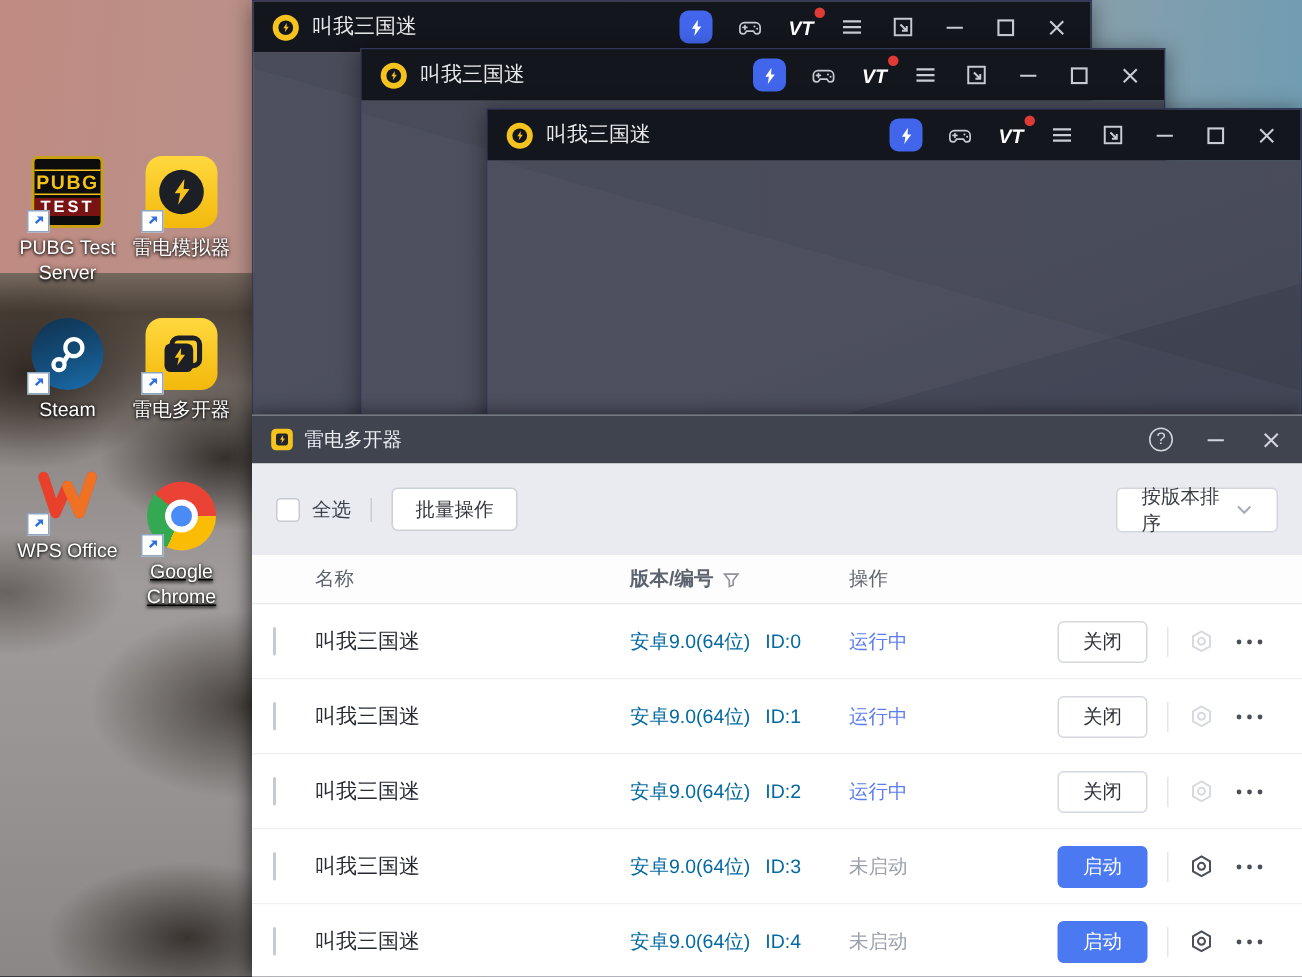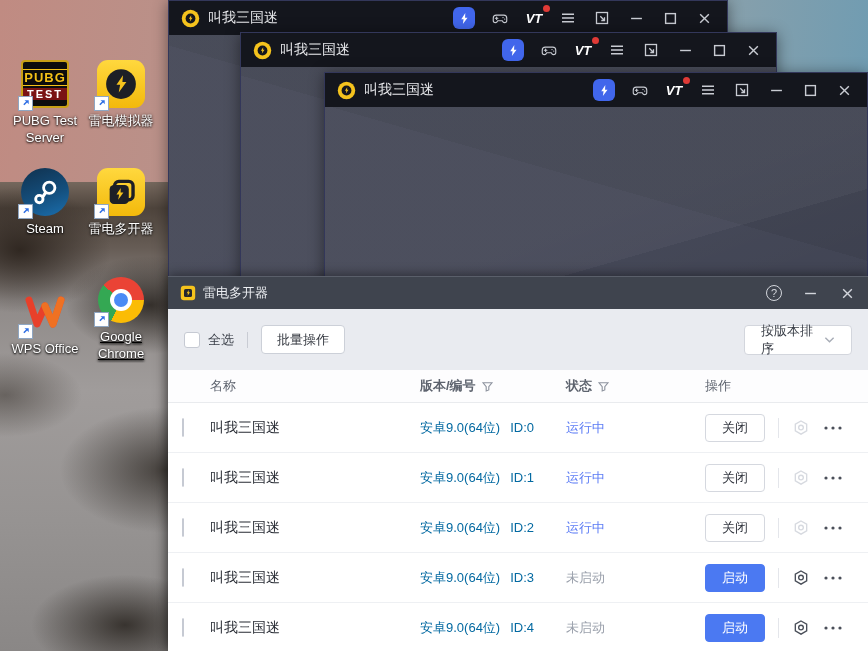--- a/index.html
+++ b/index.html
@@ -15,21 +15,21 @@
       radial-gradient(ellipse 110px 60px at 5px 395px, rgba(48,42,36,.5), rgba(48,42,36,0) 70%),
       radial-gradient(ellipse 130px 70px at 125px 625px, rgba(35,30,25,.8), rgba(35,30,25,0) 72%),
       linear-gradient(95deg, rgba(192,139,130,1) 0%, rgba(181,149,142,1) 35%, rgba(150,163,168,.95) 70%, rgba(111,156,178,1) 100%),
       linear-gradient(180deg, #c2948c 0%, #b39691 20%, #7e7065 27%, #4e443c 32%, #665c55 38%, #8f8a88 46%, #a09c9b 60%, #969392 80%, #8a8786 100%);
     background-size:auto,auto,auto,auto,auto,100% 182px,100% 100%;
     background-repeat:no-repeat;
   }
 
   
   .dicon { position:absolute; width:78px; display:flex; flex-direction:column; align-items:center; z-index:1; cursor:default; }
-  .dicon .img { width:48px; height:48px; position:relative; margin-bottom:5px; }
+  .dicon .img { width:48px; height:48px; position:relative; margin-bottom:5px;margin-top:44px; }
   .dicon .label { color:#fff; font-size:13px; text-align:center; line-height:1.3;
       text-shadow:0 1px 2px rgba(0,0,0,.95), 0 0 3px rgba(0,0,0,.7); }
   .shortcut { position:absolute; left:-3px; bottom:-3px; width:15px; height:15px; background:#fff;
       border:1px solid #8fa6c2; display:flex; align-items:center; justify-content:center; }
   .icon-pubg { width:48px; height:48px; background:#0d0d0d; border:2px solid #c8a016; border-radius:4px;
       display:flex; flex-direction:column; align-items:center; justify-content:center; overflow:hidden; }
   .icon-pubg .t1 { color:#f3c118; font-weight:bold; font-size:13px; letter-spacing:1px;
       text-shadow:0 0 1px #000; border:1px solid #f3c118; padding:0 2px; border-radius:2px; }
   .icon-pubg .t2 { color:#fff; background:#7a1414; font-weight:bold; font-size:11px; letter-spacing:2px;
       margin-top:2px; padding:0 4px; }
@@ -179,21 +179,21 @@
       </div>
     <span class="shortcut">
         <svg width="11" height="11" viewBox="0 0 12 12">
           <path d="M9.5 2.5v4.2L7.8 5 4.8 8 3.6 6.8 6.6 3.8 4.9 2.5z" fill="#2f6fe4"></path>
         </svg>
       </span>
   </div>
   <div class="label">雷电多开器</div>
 </div>
 
-<div class="dicon" style="left:6px; top:288px;">
+<div class="dicon" style="left:6px; top:262px;">
   <div class="img">
     <svg width="48" height="48" viewBox="0 0 48 48">
         <path d="M8 12 L16 36 L24 18 L32 36 L40 12" fill="none" stroke="#e8402a" stroke-width="7" stroke-linecap="round" stroke-linejoin="round"></path>
         <path d="M24 18 L32 36 L40 12" fill="none" stroke="#f07a22" stroke-width="7" stroke-linecap="round" stroke-linejoin="round" opacity=".85"></path>
       </svg>
     <span class="shortcut">
         <svg width="11" height="11" viewBox="0 0 12 12">
           <path d="M9.5 2.5v4.2L7.8 5 4.8 8 3.6 6.8 6.6 3.8 4.9 2.5z" fill="#2f6fe4"></path>
         </svg>
       </span>
@@ -436,28 +436,20 @@
     <span class="c-check"></span>
     <span class="c-name">名称</span>
     <span class="c-ver hdr-cell">
         <span>版本/编号</span>
         <span style="display:flex;">
           <svg width="13" height="13" viewBox="0 0 14 14" fill="none" stroke="#8d939e" stroke-width="1.2">
             <path d="M2.2 3h9.6L8.4 7.3v3.4l-2.8 1.1V7.3L2.2 3z"></path>
           </svg>
         </span>
       </span>
-    <span class="c-status hdr-cell">
-        <span>状态</span>
-        <span style="display:flex;">
-          <svg width="13" height="13" viewBox="0 0 14 14" fill="none" stroke="#8d939e" stroke-width="1.2">
-            <path d="M2.2 3h9.6L8.4 7.3v3.4l-2.8 1.1V7.3L2.2 3z"></path>
-          </svg>
-        </span>
-      </span>
     <span class="c-act">操作</span>
   </div>
 
   <div class="tbl-row">
     <span class="c-check"><span class="cb"></span></span>
     <span class="c-name row-name">叫我三国迷</span>
     <span class="c-ver">
         <span class="row-ver">安卓9.0(64位)</span>
         <span class="row-id">ID:0</span>
       </span>

